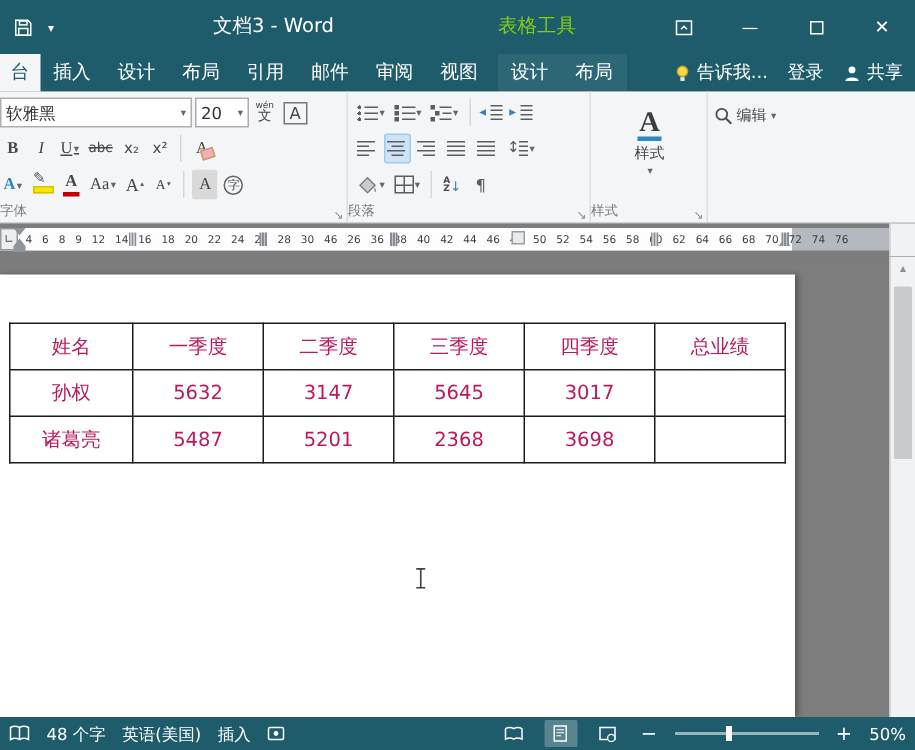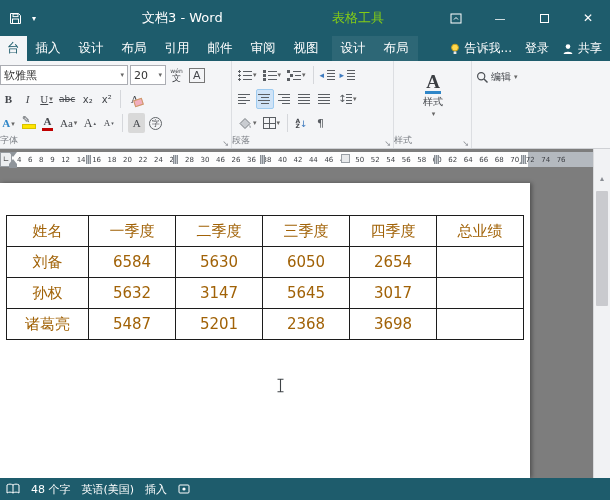--- a/index.html
+++ b/index.html
@@ -103,21 +103,21 @@
   .tri-up{width:0;height:0;border-left:4px solid transparent;border-right:4px solid transparent;border-bottom:5px solid #8f959b;position:absolute;bottom:7px}
   .ind-box{position:absolute;bottom:3px;width:8px;height:4px;background:#8f959b}
   .colmark{position:absolute;top:6px;width:5px;height:9px;background:repeating-linear-gradient(90deg,#878d93 0 1px,#c3c7cc 1px 2px)}
   .cellmark{position:absolute;left:341px;top:5px;width:9px;height:9px;background:#e8eaec;border:1px solid #9aa0a6}
   .ruler-corner{position:absolute;right:0;top:0;bottom:0;width:17px;background:#f1f2f4;border-left:1px solid #d9dadc}
 
   
   .docarea{flex:1;position:relative;overflow:hidden;background:#7d7d7d}
   .page{position:absolute;left:0;top:12px;width:530px;bottom:0;background:#fff;box-shadow:2px 0 4px rgba(0,0,0,.35)}
   .doc-table{border-collapse:collapse;margin:32px 0 0 6px;table-layout:fixed;width:517px}
-  .doc-table td{border:1px solid #1c1c1c;height:31px;text-align:center;font-size:15px;color:#a16207;overflow:hidden;white-space:nowrap}
+  .doc-table td{border:1px solid #1c1c1c;height:31px;text-align:center;font-size:13px;color:#be185d;overflow:hidden;white-space:nowrap}
   .cursor-ibeam{position:absolute;left:276px;top:195px}
   .vscroll{position:absolute;right:0;top:0;bottom:0;width:17px;background:#f1f2f4;border-left:1px solid #d9dadc}
   .vs-up{height:15px;display:flex;align-items:center;justify-content:center;color:#8a8e94;font-size:8px}
   .vs-up::after{content:"▴"}
   .vs-thumb{position:absolute;left:2px;right:2px;top:20px;height:115px;background:#c9cace;border-radius:1px}
 
   
   .statusbar{flex:0 0 22px;background:#1e5c6c;color:#fff;display:flex;align-items:center;font-size:11px;padding:0 6px;gap:11px}
   .sb-item{display:flex;align-items:center;gap:4px;white-space:nowrap}
   .sb-right{margin-left:auto;display:flex;align-items:center;gap:9px}
@@ -415,28 +415,20 @@
         <tbody id="tbl-body">
             <tr>
               <td>姓名</td>
               <td>一季度</td>
               <td>二季度</td>
               <td>三季度</td>
               <td>四季度</td>
               <td>总业绩</td>
             </tr>
             <tr>
-              <td>刘备</td>
-              <td>6584</td>
-              <td>5630</td>
-              <td>6050</td>
-              <td>2654</td>
-              <td></td>
-            </tr>
-            <tr>
               <td>孙权</td>
               <td>5632</td>
               <td>3147</td>
               <td>5645</td>
               <td>3017</td>
               <td></td>
             </tr>
             <tr>
               <td>诸葛亮</td>
               <td>5487</td>
@@ -468,15 +460,40 @@
     </span>
     <span class="sb-item">48 个字</span>
     <span class="sb-item">英语(美国)</span>
     <span class="sb-item">插入</span>
     <span class="sb-item">
       <svg width="12" height="10" viewBox="0 0 12 10">
           <rect x="1" y="1" width="10" height="8" rx="1" fill="none" stroke="#fff"></rect>
           <circle cx="6" cy="5" r="1.6" fill="#fff"></circle>
         </svg>
     </span>
+    <div class="sb-right">
+      <span class="viewbtn">
+        <svg width="13" height="10" viewBox="0 0 13 10">
+            <path d="M1 1.8 C3 .7 4.8 .7 6.5 1.8 C8.2 .7 10 .7 12 1.8 V8.8 C10 7.8 8.2 7.8 6.5 8.8 C4.8 7.8 3 7.8 1 8.8 Z" fill="none" stroke="#fff"></path>
+          </svg>
+      </span>
+      <span class="viewbtn active">
+        <svg width="11" height="12" viewBox="0 0 11 12">
+            <rect x="1.5" y="1" width="8" height="10" fill="none" stroke="#fff"></rect>
+            <path d="M3 3.5 H8 M3 5.5 H8 M3 7.5 H6" stroke="#fff" stroke-width=".8"></path>
+          </svg>
+      </span>
+      <span class="viewbtn">
+        <svg width="12" height="11" viewBox="0 0 12 11">
+            <rect x="1" y="1" width="10" height="8" fill="none" stroke="#fff"></rect>
+            <circle cx="8.5" cy="8" r="2.4" fill="#1e5c6c" stroke="#fff" stroke-width=".8"></circle>
+          </svg>
+      </span>
+      <span class="zoom-glyph zoom-out"></span>
+      <span class="zoom-track">
+          <span class="zoom-thumb"></span>
+        </span>
+      <span class="zoom-glyph zoom-in"></span>
+      <span class="sb-item">50%</span>
+    </div>
   </div>
 
 </div>
 
 </body></html>

